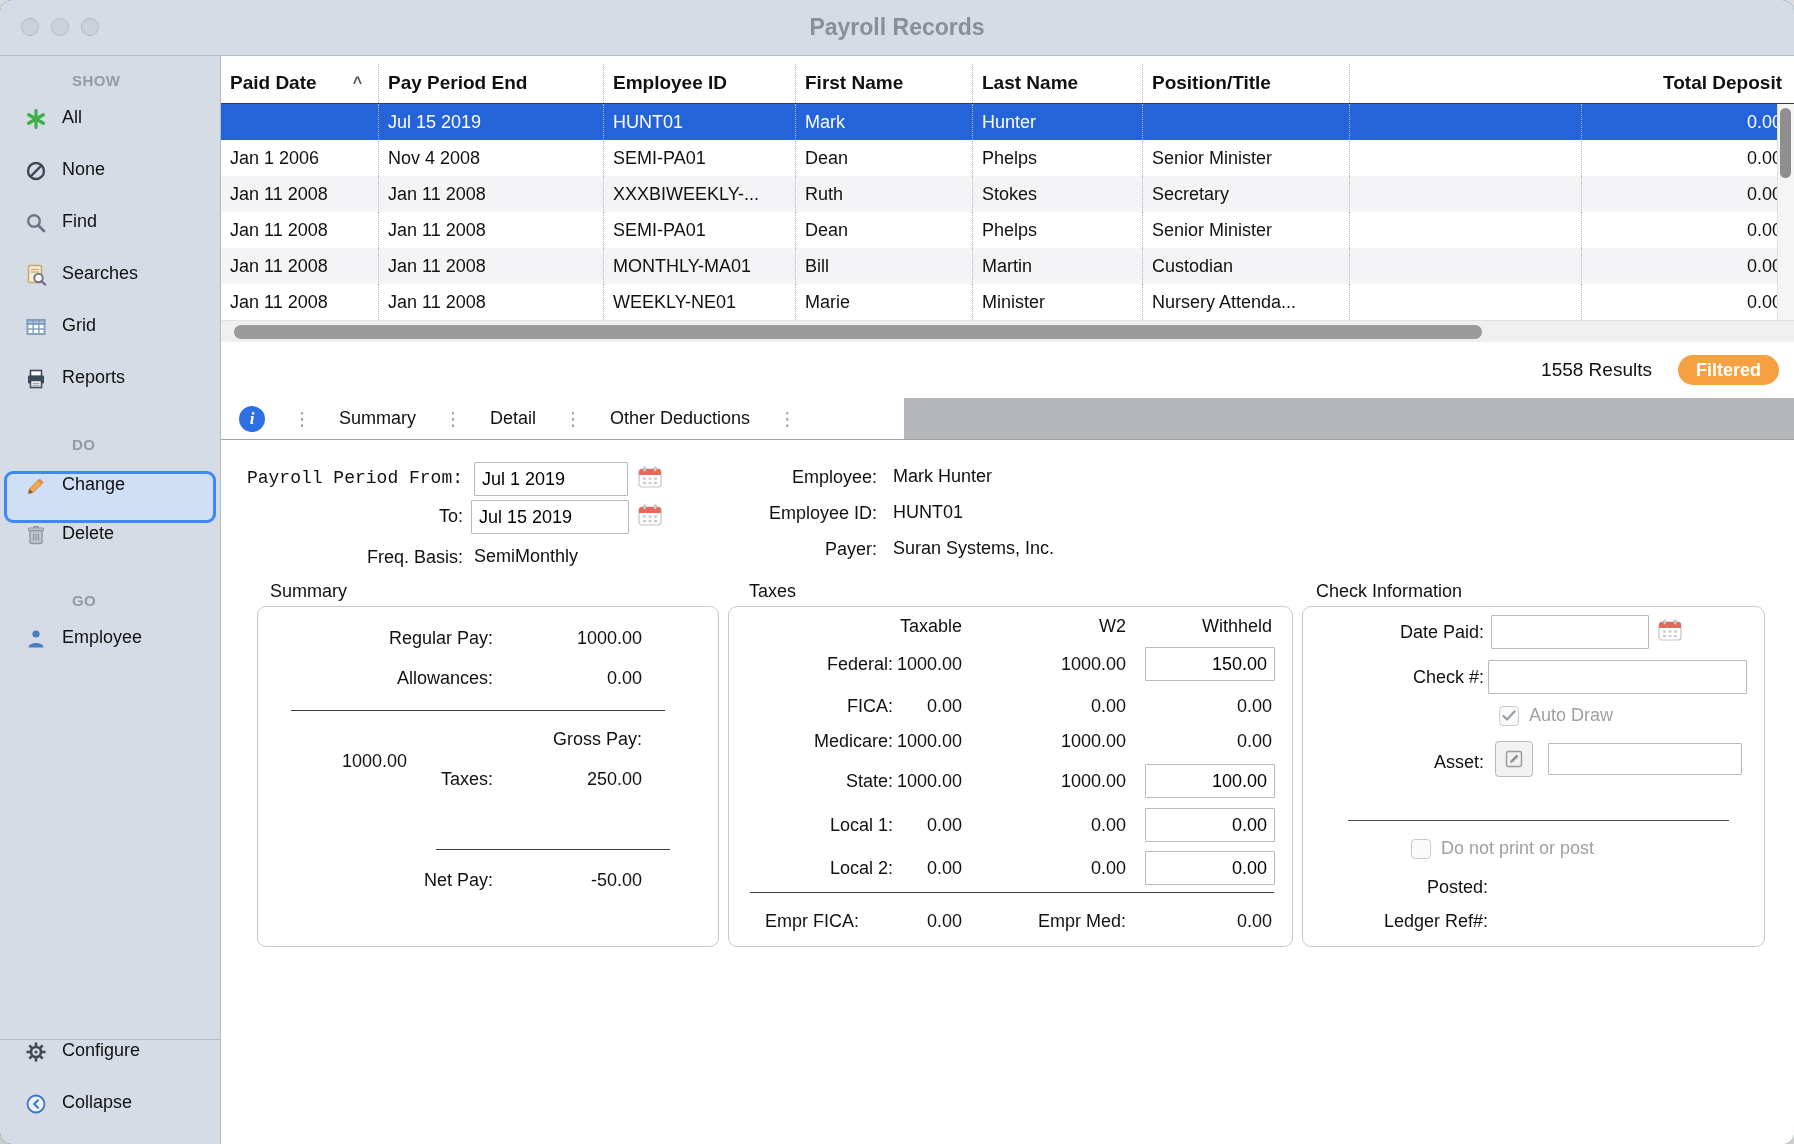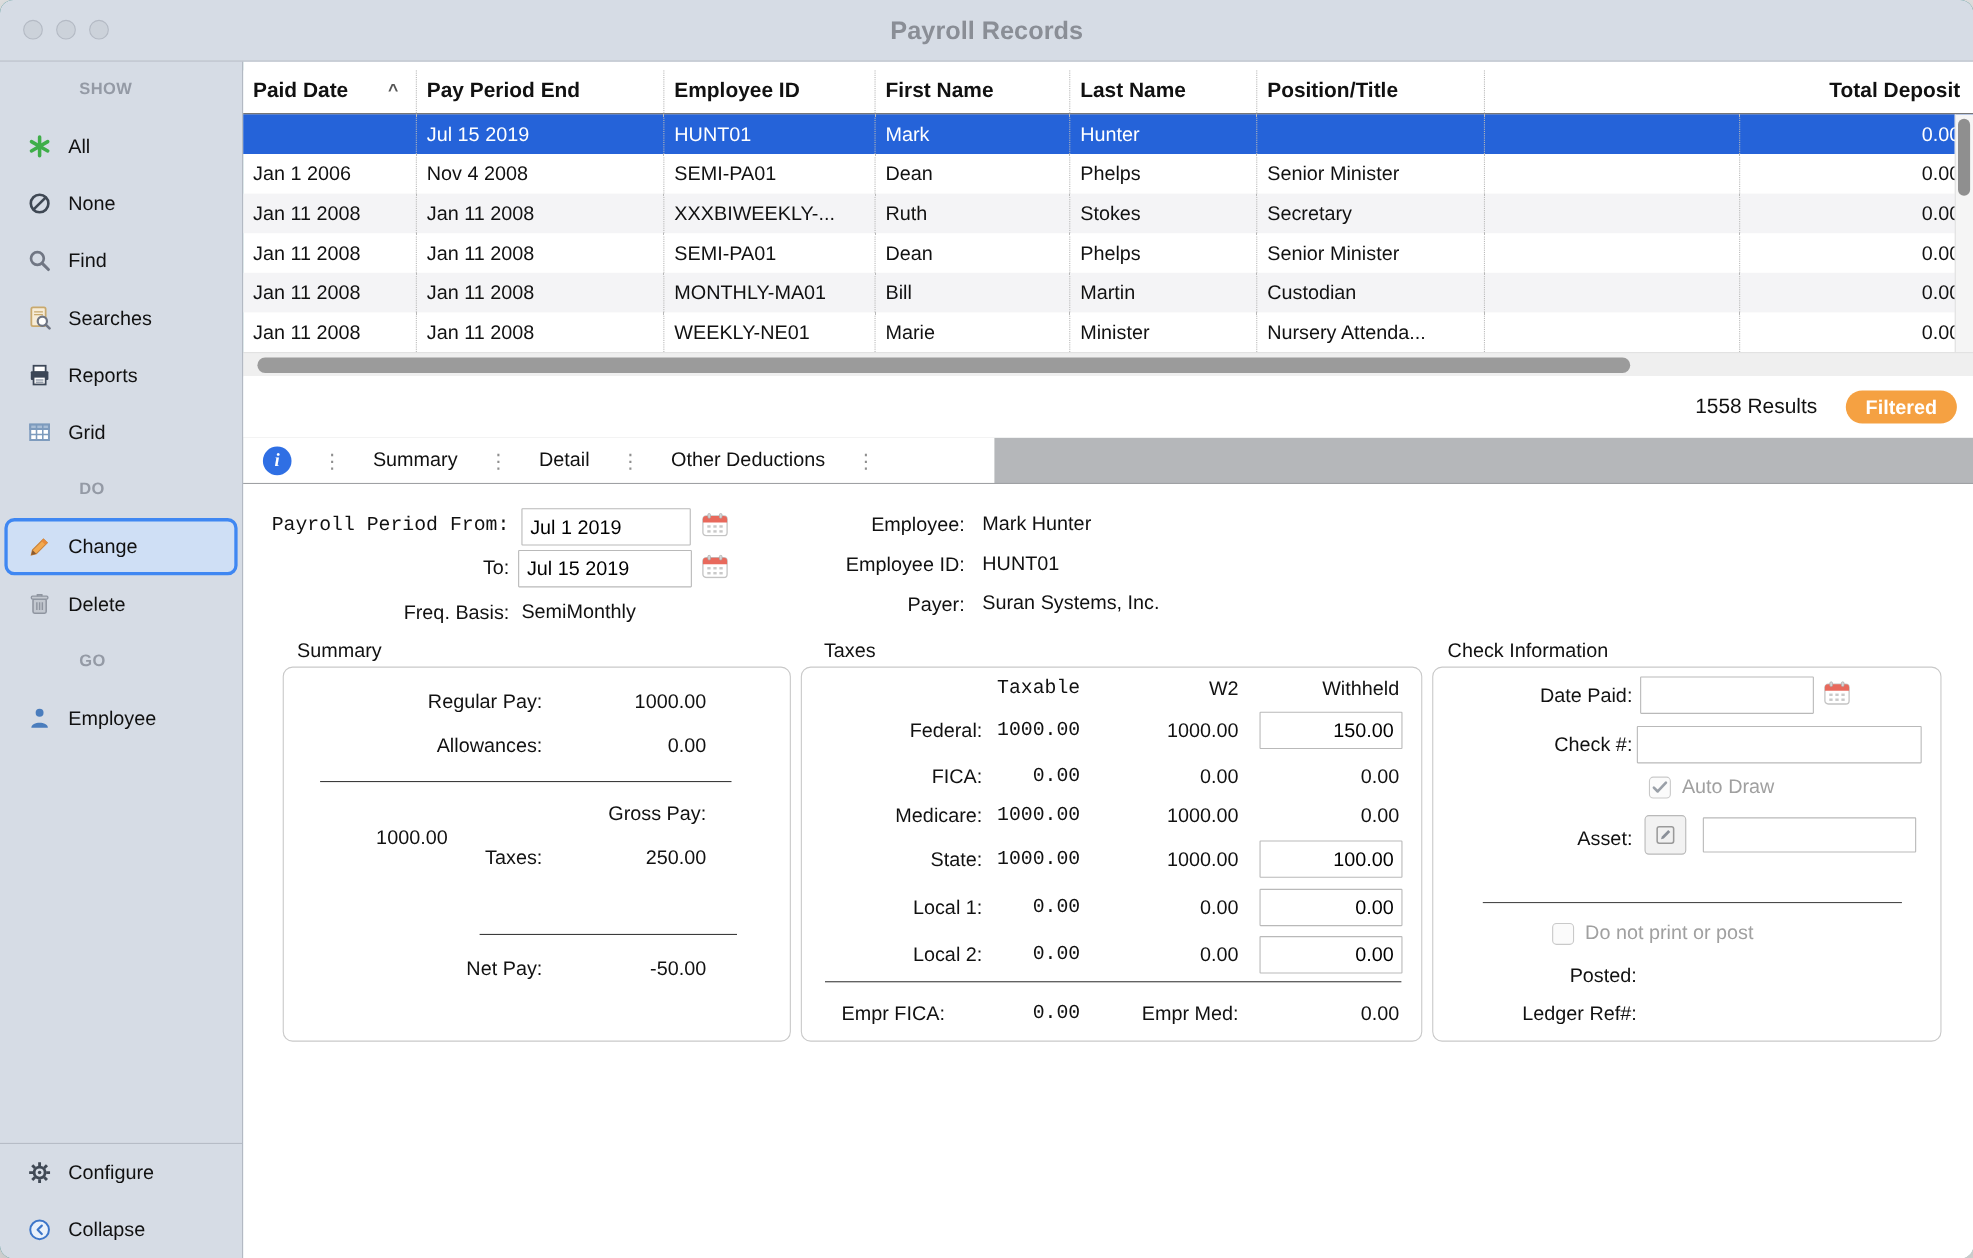--- a/index.html
+++ b/index.html
@@ -8,21 +8,21 @@
 
   
   .titlebar{position:absolute;left:0;top:0;right:0;height:55px;background:#d6dce5;border-bottom:1px solid #b9bfc8;z-index:5;}
   .traffic{position:absolute;top:18px;width:18px;height:18px;border-radius:50%;background:#ccd2da;border:1px solid #b4bac4;box-sizing:border-box;}
   .tl1{left:21px;} .tl2{left:51px;} .tl3{left:81px;}
   .win-title{position:absolute;left:0;right:0;top:0;height:55px;line-height:55px;text-align:center;font-weight:bold;font-size:23px;color:#8a8e96;}
 
   
   .sidebar{position:absolute;left:0;top:55px;width:221px;bottom:0;background:#d6dce5;border-right:1px solid #b3b9c3;box-sizing:border-box;z-index:4;}
   .side-header{height:52px;line-height:52px;padding-left:72px;color:#949aa5;font-weight:bold;font-size:15px;letter-spacing:.4px;}
-  .side-item{height:52px;display:flex;align-items:center;padding-left:24px;gap:14px;font-size:18px;cursor:default;}
+  .side-item{height:52px;display:flex;align-items:flex-start;padding-left:24px;gap:14px;font-size:18px;cursor:default;}
   .side-item .icon{width:24px;height:24px;display:flex;align-items:center;justify-content:center;flex:none;}
   .side-item.selected{border:3px solid #3f87f2;border-radius:9px;background:#cfdff5;margin:0 4px;padding-left:17px;height:46px;}
   .side-footer{position:absolute;left:0;right:0;bottom:0;border-top:1px solid #b6bcc6;}
 
   
   .main{position:absolute;left:221px;top:55px;right:0;bottom:0;background:#fff;}
 
   
   .thead{position:absolute;left:0;right:0;top:9px;height:40px;display:flex;background:#fff;border-bottom:1px solid #3c3c3c;box-sizing:border-box;font-weight:bold;font-size:19px;}
   .th{line-height:38px;padding:0 9px;border-right:1px dotted #b8b8b8;box-sizing:border-box;overflow:hidden;white-space:nowrap;}
@@ -61,21 +61,21 @@
   .panel{position:absolute;border:1px solid #c9c9c9;border-radius:9px;background:#fff;box-sizing:border-box;}
   .pline{position:absolute;border-top:1px solid #3c3c3c;height:0;}
 
   
   .srow{position:absolute;left:0;width:384px;display:flex;line-height:22px;}
   .srow .sl{flex:1;text-align:right;}
   .srow .sv{width:149px;text-align:right;}
 
   
   .tx-lbl{position:absolute;left:0;width:164px;text-align:right;line-height:22px;}
-  .tx-v1{position:absolute;right:310px;line-height:22px;font-family:Liberation Mono, monospace;}
+  .tx-v1{position:absolute;right:330px;line-height:22px;}
   .tx-v2{position:absolute;right:166px;line-height:22px;}
   .tx-v3{position:absolute;right:20px;line-height:22px;}
   .tx-h{font-weight:normal;}
   .wh-input{position:absolute;left:416px;width:130px;height:34px;text-align:right;}
 
   
   .ck-lbl{position:absolute;left:0;width:181px;text-align:right;line-height:22px;}
   .checkbox{position:absolute;width:20px;height:20px;border:1px solid #c9c9c9;border-radius:4px;background:#fbfbfb;box-sizing:border-box;display:flex;align-items:center;justify-content:center;}
   .gray-text{color:#a0a0a0;}
   .asset-btn{position:absolute;width:38px;height:36px;border:1px solid #b9b9b9;border-radius:4px;background:#f2f2f2;display:flex;align-items:center;justify-content:center;box-sizing:border-box;}
@@ -138,41 +138,41 @@
             <circle cx="13.5" cy="14" r="4.2" fill="#fff" stroke="#6f7583" stroke-width="2"></circle>
             <line x1="16.6" y1="17.1" x2="20" y2="20.5" stroke="#6f7583" stroke-width="2.4" stroke-linecap="round"></line>
           </svg>
         </span>
       <span>Searches</span>
     </div>
 
     <div class="side-item">
       <span class="icon">
           <svg width="22" height="22" viewBox="0 0 22 22">
+            <rect x="2.5" y="4" width="17" height="14" fill="#fff" stroke="#7d9bbd" stroke-width="1.8"></rect>
+            <rect x="2.5" y="4" width="17" height="4" fill="#a9bed6" stroke="#7d9bbd" stroke-width="1.8"></rect>
+            <line x1="8.2" y1="4" x2="8.2" y2="18" stroke="#7d9bbd" stroke-width="1.4"></line>
+            <line x1="13.9" y1="4" x2="13.9" y2="18" stroke="#7d9bbd" stroke-width="1.4"></line>
+            <line x1="2.5" y1="13" x2="19.5" y2="13" stroke="#7d9bbd" stroke-width="1.4"></line>
+          </svg>
+        </span>
+      <span>Grid</span>
+    </div>
+
+    <div class="side-item">
+      <span class="icon">
+          <svg width="22" height="22" viewBox="0 0 22 22">
             <rect x="5.5" y="2.5" width="11" height="6" fill="#fff" stroke="#3c4757" stroke-width="1.6"></rect>
             <rect x="3" y="7.5" width="16" height="8" rx="1" fill="#3c4757"></rect>
             <rect x="5.5" y="12.5" width="11" height="7" fill="#fff" stroke="#3c4757" stroke-width="1.6"></rect>
             <line x1="7.5" y1="15.5" x2="14.5" y2="15.5" stroke="#9aa3b0" stroke-width="1.4"></line>
             <line x1="7.5" y1="17.5" x2="14.5" y2="17.5" stroke="#9aa3b0" stroke-width="1.4"></line>
           </svg>
         </span>
       <span>Reports</span>
-    </div>
-
-    <div class="side-item">
-      <span class="icon">
-          <svg width="22" height="22" viewBox="0 0 22 22">
-            <rect x="2.5" y="4" width="17" height="14" fill="#fff" stroke="#7d9bbd" stroke-width="1.8"></rect>
-            <rect x="2.5" y="4" width="17" height="4" fill="#a9bed6" stroke="#7d9bbd" stroke-width="1.8"></rect>
-            <line x1="8.2" y1="4" x2="8.2" y2="18" stroke="#7d9bbd" stroke-width="1.4"></line>
-            <line x1="13.9" y1="4" x2="13.9" y2="18" stroke="#7d9bbd" stroke-width="1.4"></line>
-            <line x1="2.5" y1="13" x2="19.5" y2="13" stroke="#7d9bbd" stroke-width="1.4"></line>
-          </svg>
-        </span>
-      <span>Grid</span>
     </div>
 
     <div class="side-header">DO</div>
 
     <div class="side-item selected">
       <span class="icon">
           <svg width="22" height="22" viewBox="0 0 22 22">
             <path d="M3.5 18.5 L4.5 14 L14.5 4 L18 7.5 L8 17.5 Z" fill="#f2a94f" stroke="#c9823a" stroke-width="1"></path>
             <path d="M14.5 4 L18 7.5 L16.2 9.3 L12.7 5.8 Z" fill="#e98b3a"></path>
             <path d="M3.5 18.5 L4.5 14 L8 17.5 Z" fill="#8a5a30"></path>

